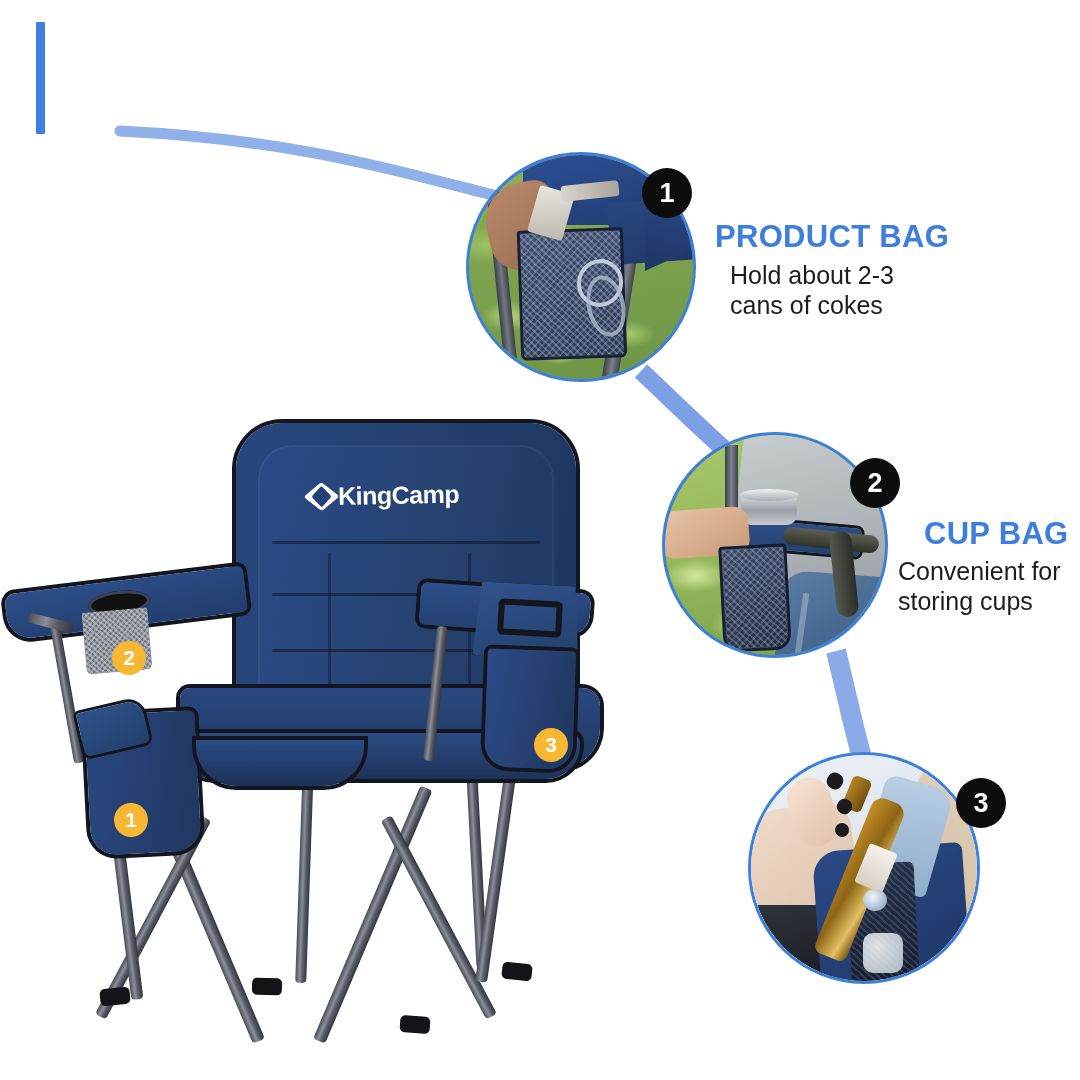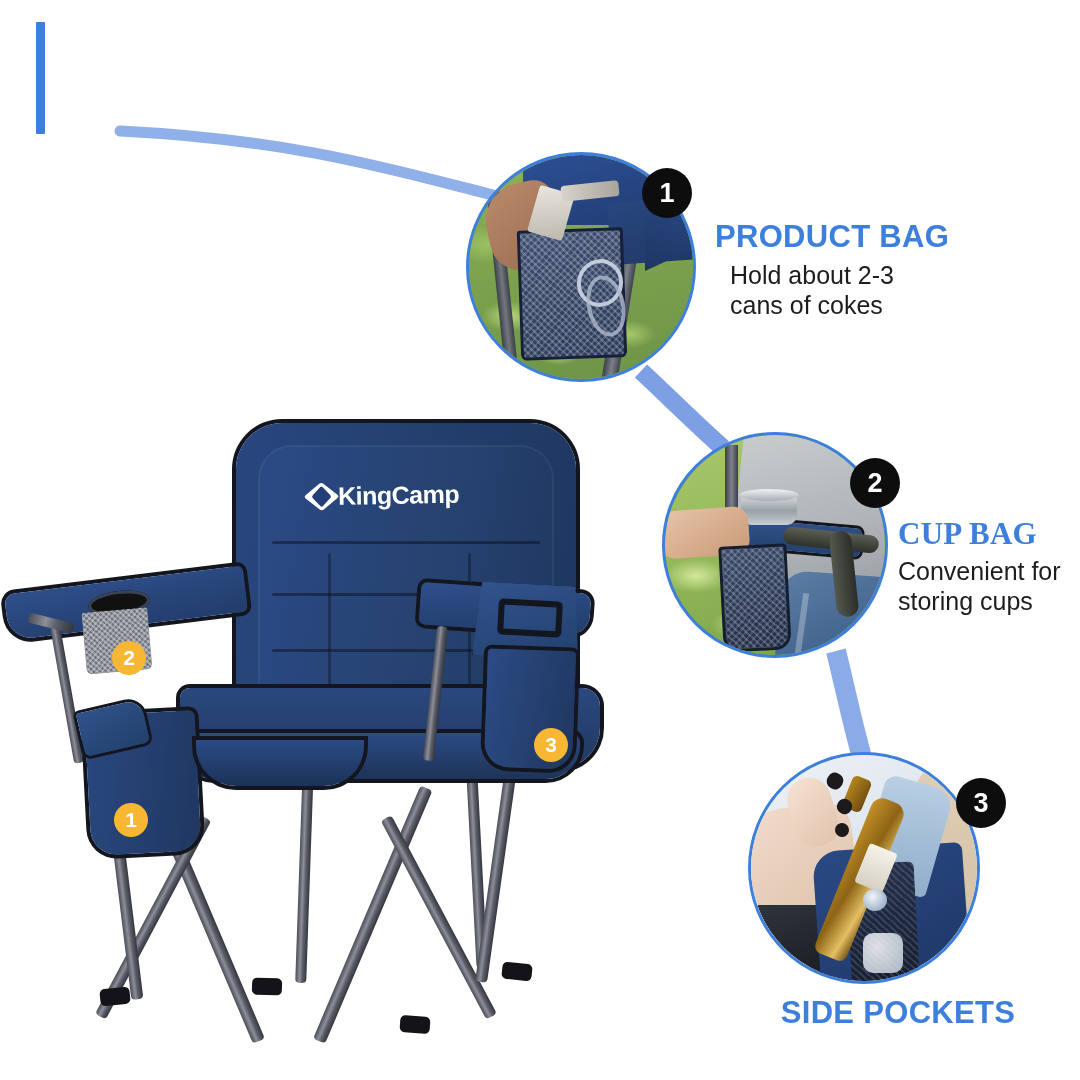--- a/index.html
+++ b/index.html
@@ -320,21 +320,21 @@
                   border:3px solid #151d30;border-radius:4px 4px 16px 16px;transform:rotate(-3deg);"></div>
 
       <div style="position:absolute;left:118px;top:96px;width:96px;height:18px;
                   background:linear-gradient(180deg,#5c5f55,#2e3129);border-radius:9px;transform:rotate(6deg);"></div>
       <div style="position:absolute;left:168px;top:96px;width:22px;height:86px;
                   background:linear-gradient(90deg,#55584f,#2b2e27);border-radius:11px;transform:rotate(-6deg);"></div>
     </div>
   </div>
   <div class="badge-dark" style="left:852px;top:460px;">2</div>
 
-  <div class="callout-title" style="left:898px;top:517px;font-family:Liberation Serif, serif;">CUP BAG</div>
+  <div class="callout-title" style="left:924px;top:517px;">CUP BAG</div>
   <div class="callout-desc" style="left:898px;top:556px;width:190px;">Convenient for
 storing cups</div>
 
   <div class="photo-circle" id="circle-3" style="left:748px;top:752px;width:232px;height:232px;background:#e8edf3;">
     <div class="photo-inner">
 
       <div style="position:absolute;inset:0;background:linear-gradient(150deg,#eef2f6 0%,#dbe3ec 55%,#cfd8e3 100%);"></div>
 
       <div style="position:absolute;left:158px;top:-10px;width:110px;height:250px;
                   background:linear-gradient(200deg,#e3d3bb 0%,#cdb89b 100%);
@@ -378,21 +378,20 @@
 
       <div style="position:absolute;left:40px;top:22px;width:44px;height:70px;
                   background:linear-gradient(150deg,#f6e2d2,#e0c2ac);border-radius:22px;transform:rotate(-18deg);"></div>
       <div style="position:absolute;left:76px;top:18px;width:16px;height:16px;background:#1d1a1e;border-radius:7px;transform:rotate(30deg);"></div>
       <div style="position:absolute;left:86px;top:44px;width:15px;height:15px;background:#1d1a1e;border-radius:7px;transform:rotate(30deg);"></div>
       <div style="position:absolute;left:84px;top:68px;width:14px;height:14px;background:#1d1a1e;border-radius:7px;transform:rotate(30deg);"></div>
     </div>
   </div>
   <div class="badge-dark" style="left:958px;top:780px;">3</div>
 
-  <div class="callout-title ta-center" style="left:748px;top:996px;width:300px;">SIDE POCKETS</div>
 
   <div id="chair">
 
     <div class="tube" style="left:300px;top:320px;width:11px;height:275px;transform:rotate(2deg);"></div>
     <div class="tube" style="left:470px;top:330px;width:11px;height:250px;transform:rotate(-3deg);"></div>
 
     <div class="tube" style="left:145px;top:400px;width:13px;height:275px;transform:rotate(-23deg);transform-origin:top center;"></div>
     <div class="tube" style="left:420px;top:400px;width:13px;height:275px;transform:rotate(23deg);transform-origin:top center;"></div>
     <div class="tube" style="left:200px;top:430px;width:12px;height:225px;transform:rotate(28deg);transform-origin:top center;"></div>
     <div class="tube" style="left:380px;top:430px;width:12px;height:225px;transform:rotate(-28deg);transform-origin:top center;"></div>

